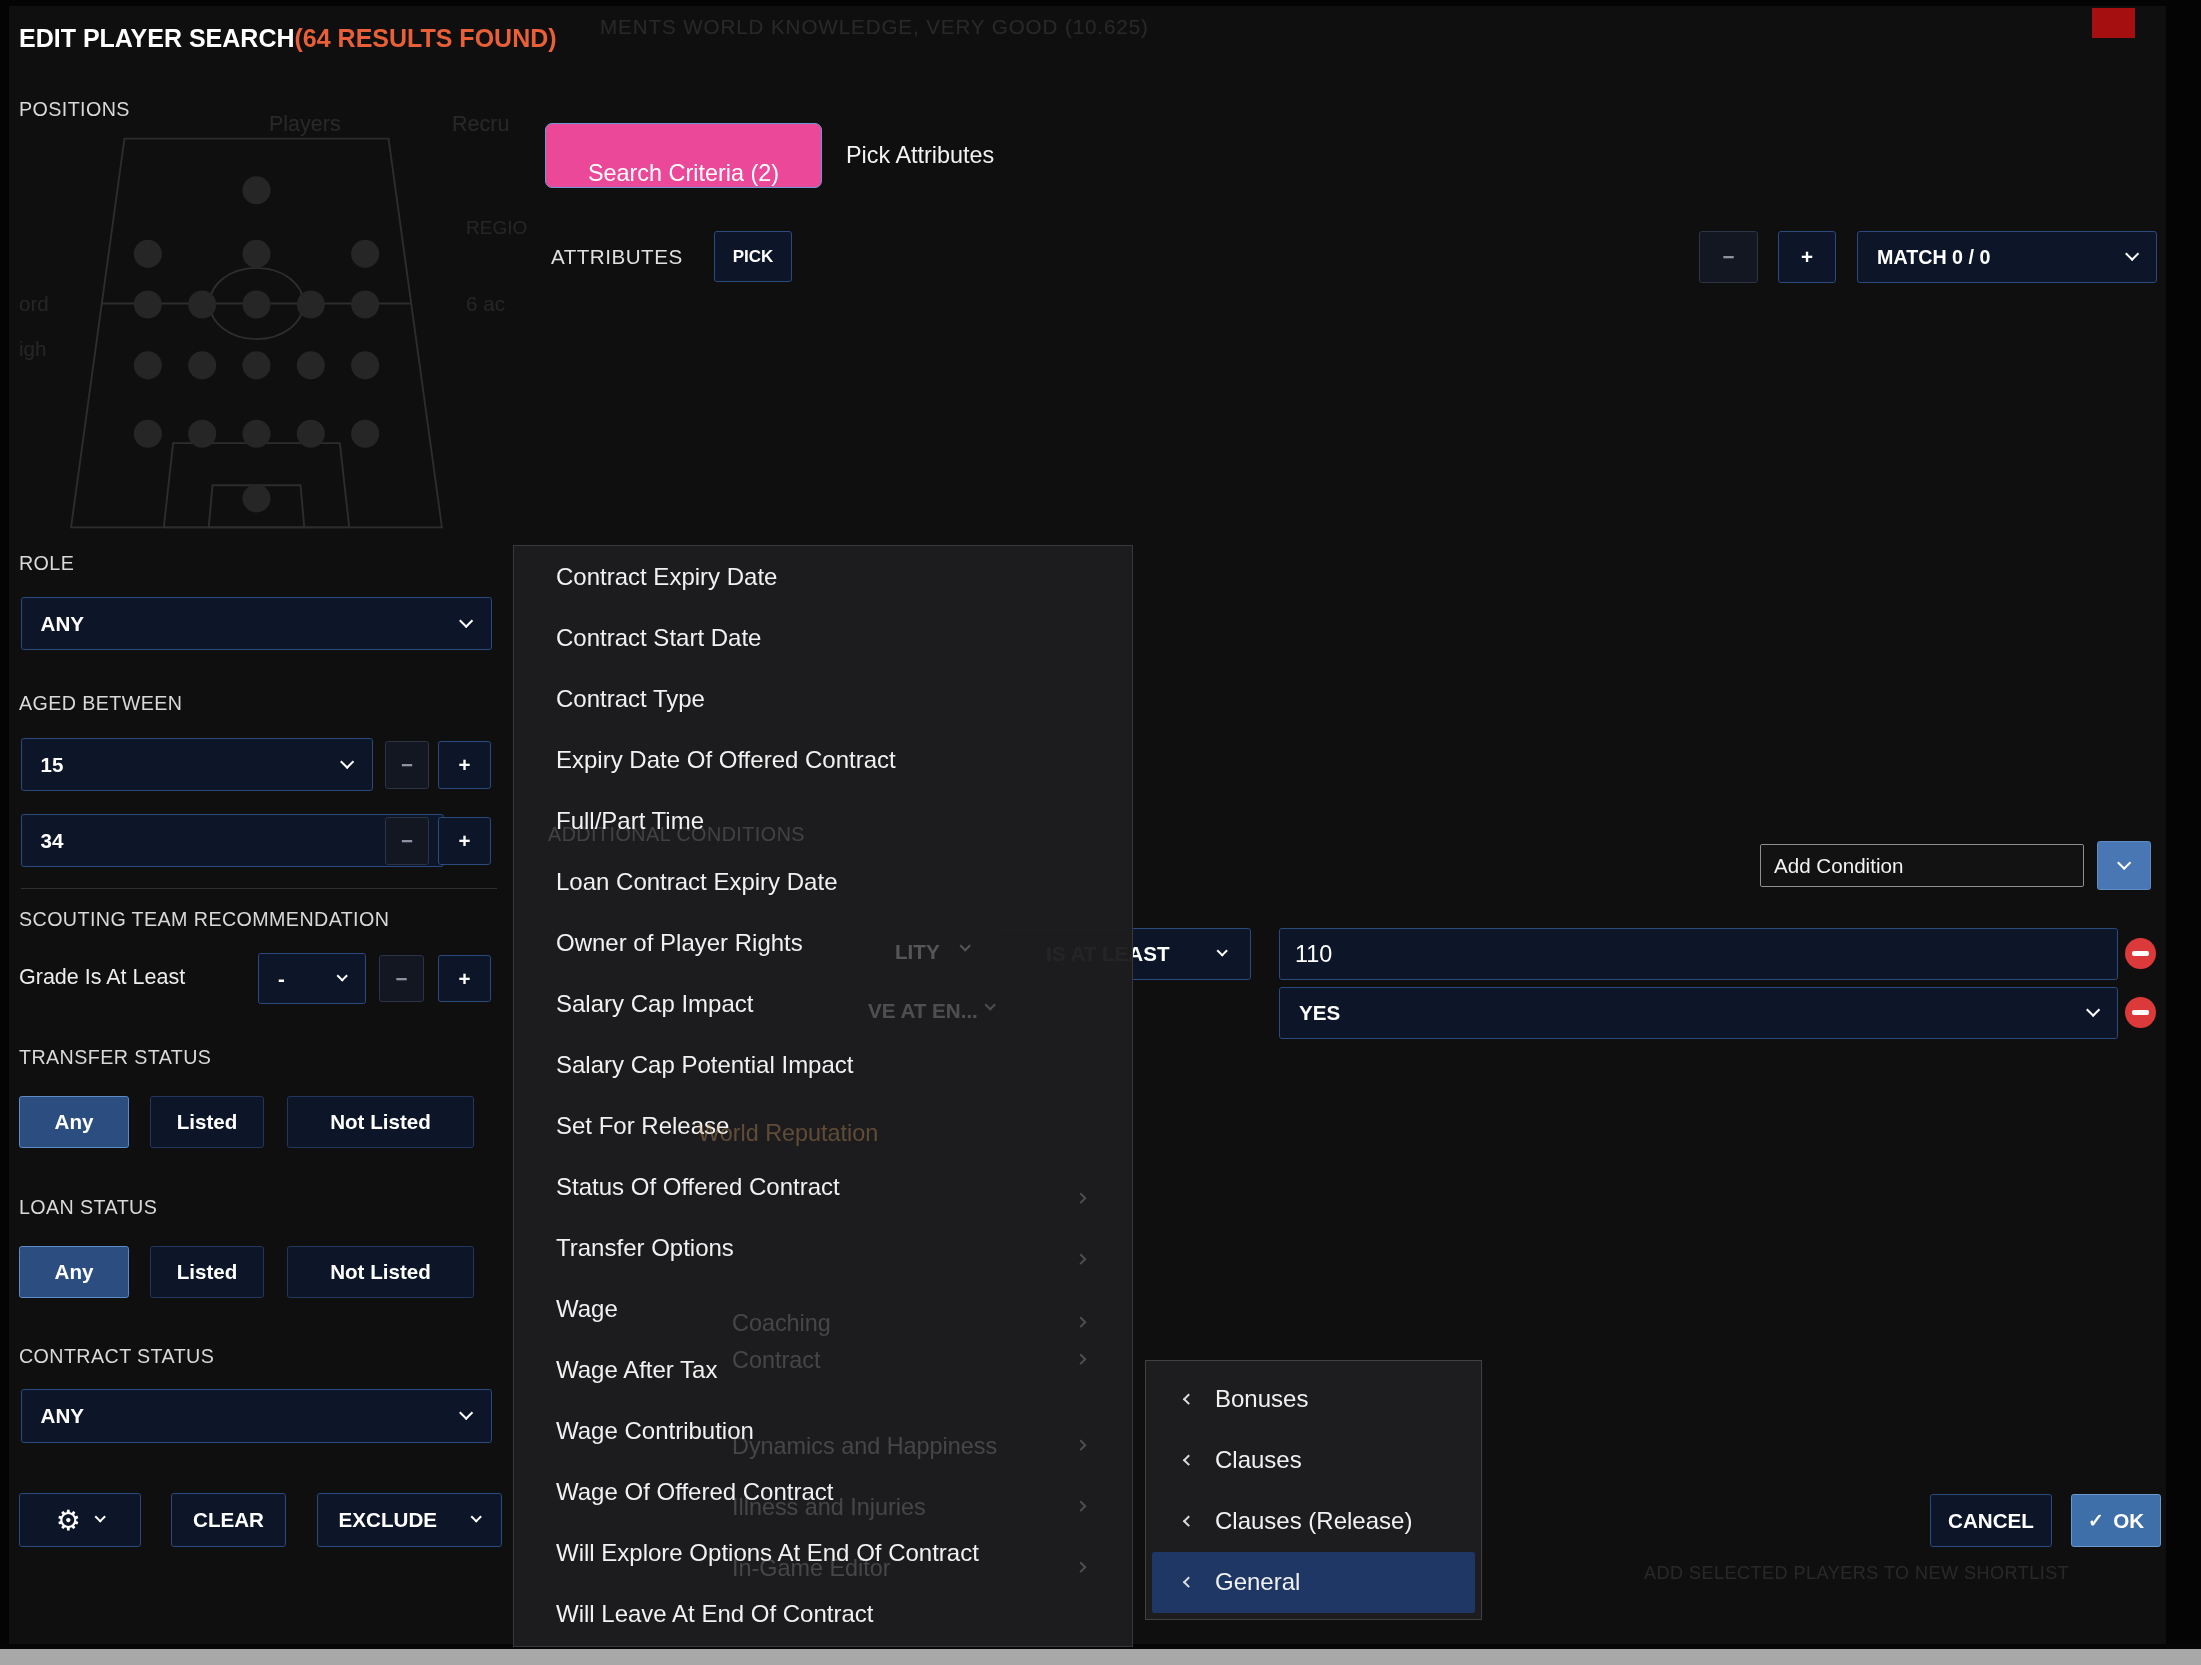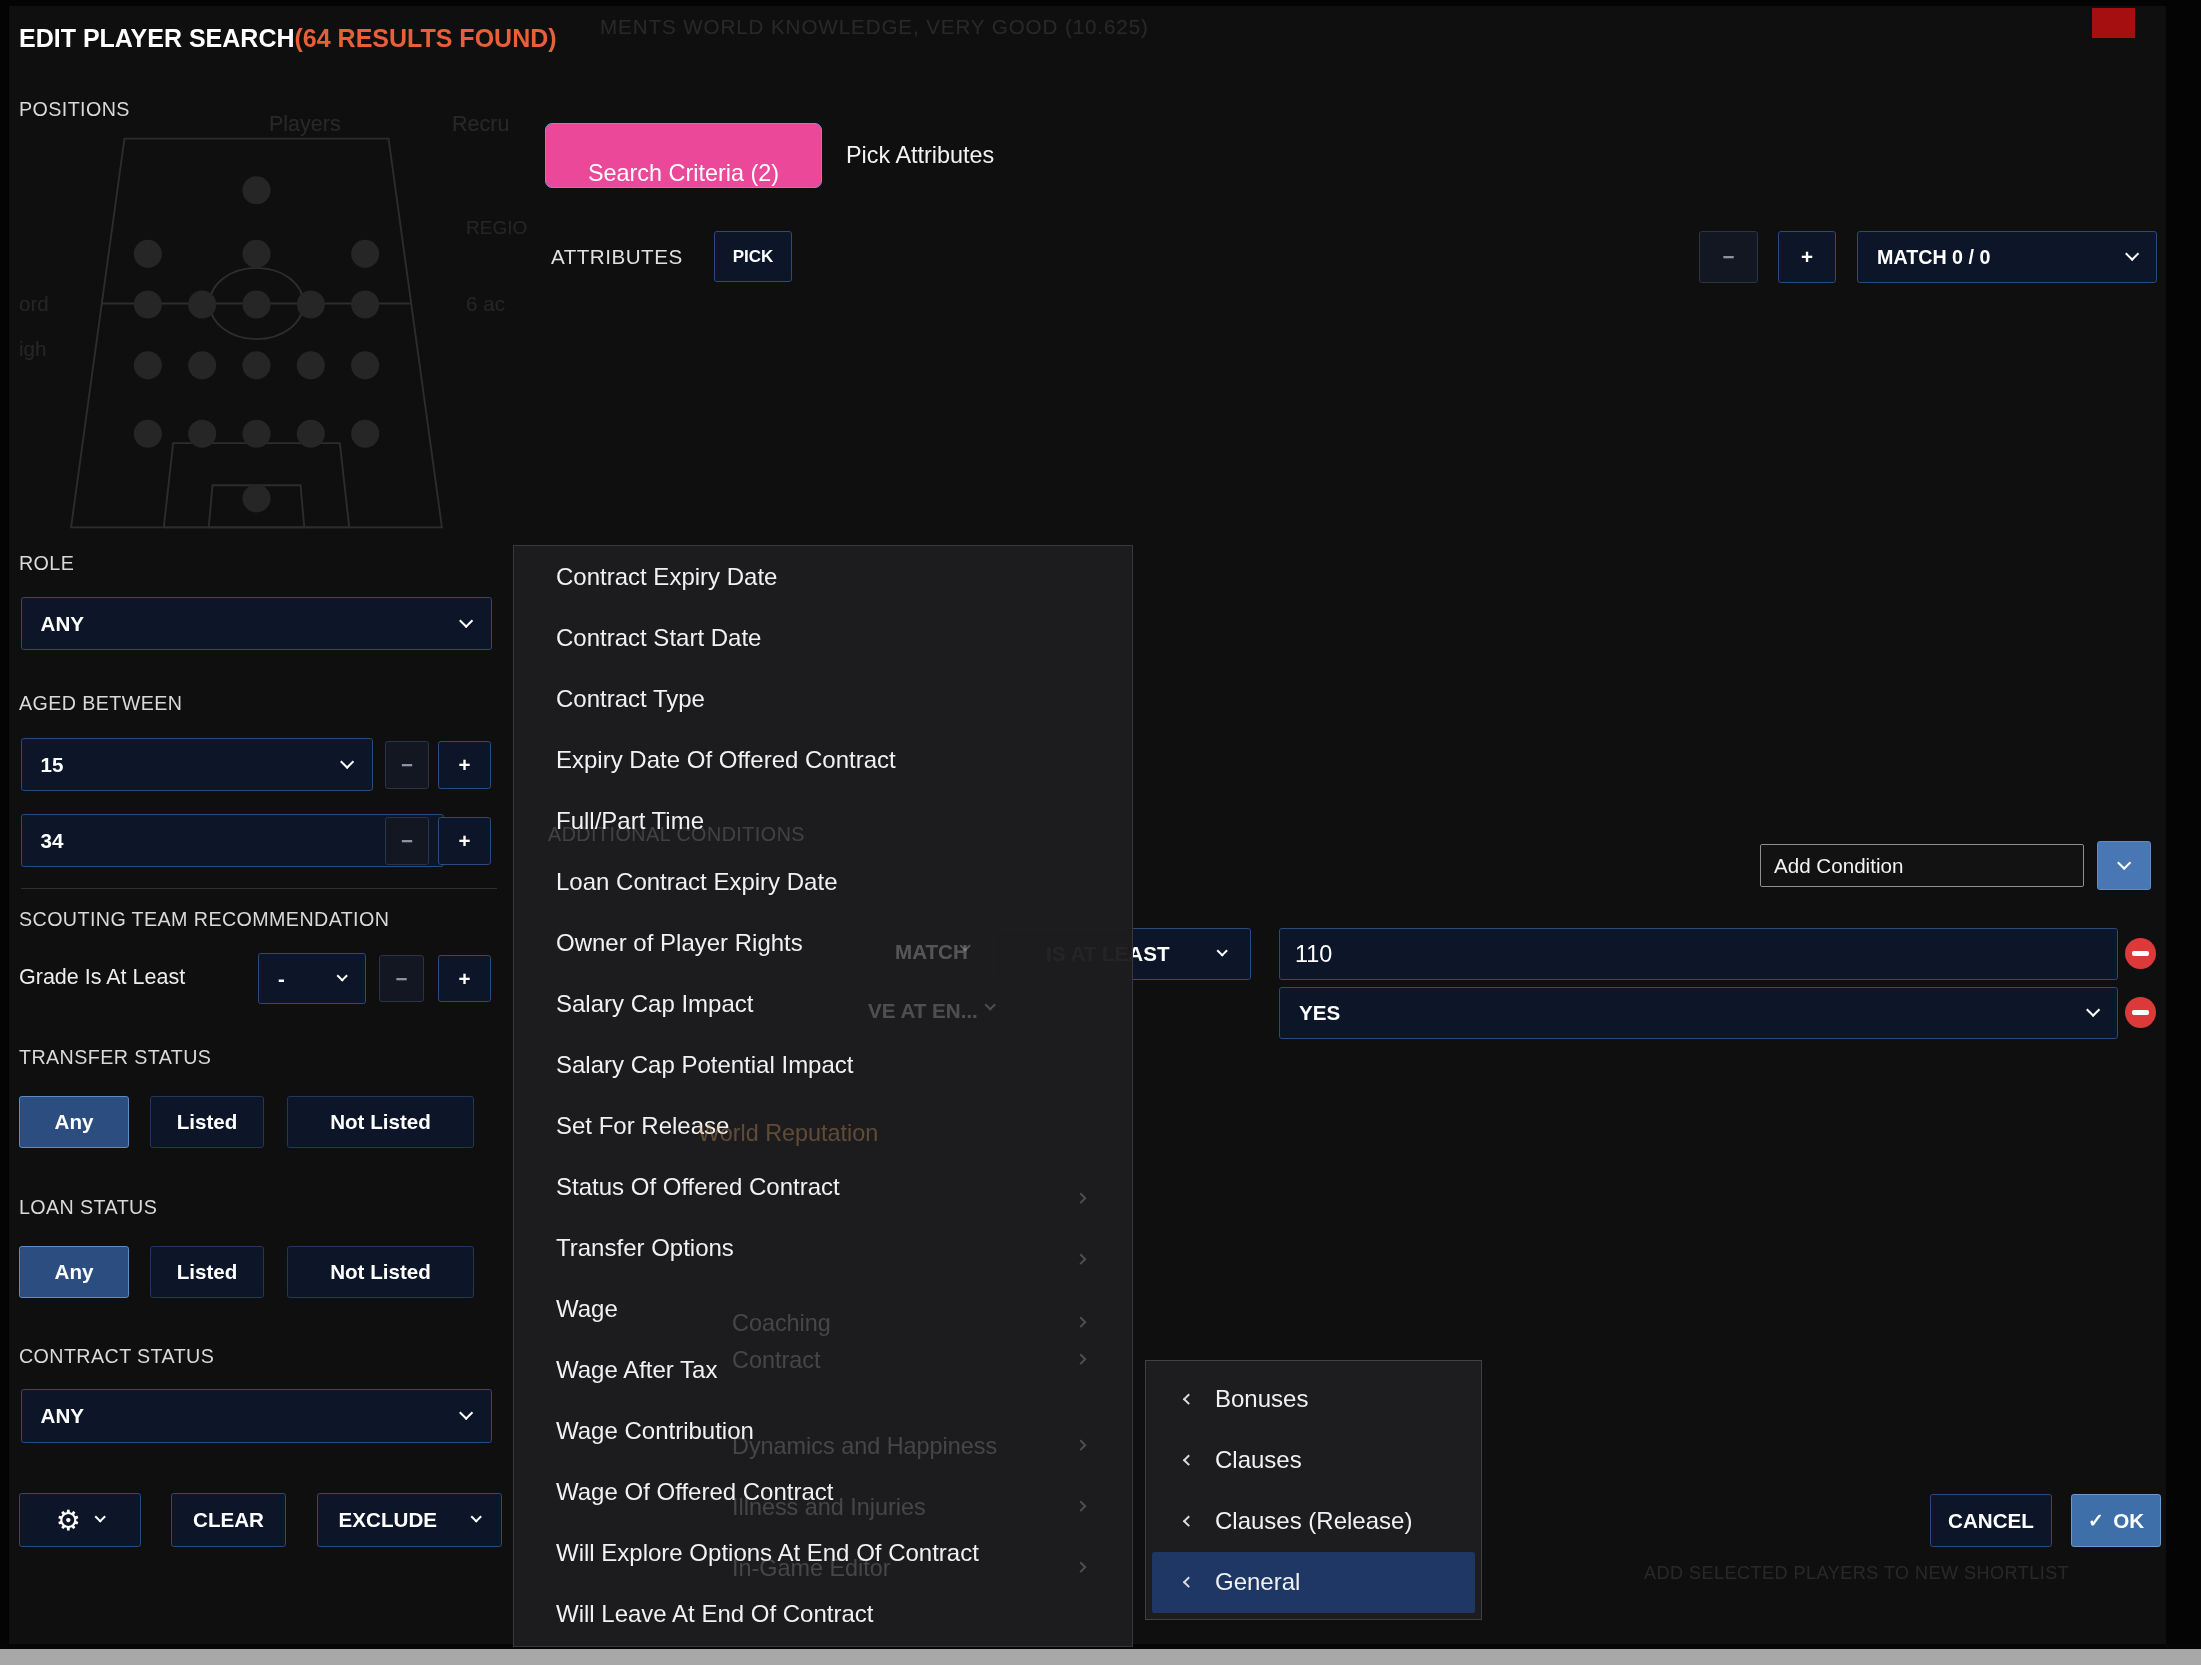--- a/index.html
+++ b/index.html
@@ -300,21 +300,21 @@
       </div>
     <div class="menu-item">
         <span>Will Explore Options At End Of Contract</span>
       </div>
     <div class="menu-item">
         <span>Will Leave At End Of Contract</span>
       </div>
   </div>
 
   <div class="abs frag bleed" style="left:548px;top:823px;font-size:19.7px;letter-spacing:0.5px;opacity:.16;z-index:6">ADDITIONAL CONDITIONS</div>
-  <div class="abs frag bleed" style="left:895px;top:940px;font-size:20.6px;font-weight:bold;opacity:.25;z-index:6">MATCH</div>
+  <div class="abs frag bleed" style="left:895px;top:940px;font-size:20.6px;font-weight:bold;opacity:.25;z-index:6">LITY</div>
   <span class="abs chev down sm bleed" style="left:961px;top:948px;opacity:.25;z-index:6;color:#fff"></span>
   <div class="abs frag bleed" style="left:868px;top:999px;font-size:20.6px;font-weight:bold;opacity:.22;z-index:6">VE AT EN...</div>
   <span class="abs chev down sm bleed" style="left:986px;top:1007px;opacity:.22;z-index:6;color:#fff"></span>
 
   <div class="bleed-layer">
     <div class="bleed-row" style="top:575px">
         <span class="bleed-cat warm">World Reputation</span>
       </div>
     <div class="bleed-row" style="top:641px">
         <span class="bleed-cat"></span>

